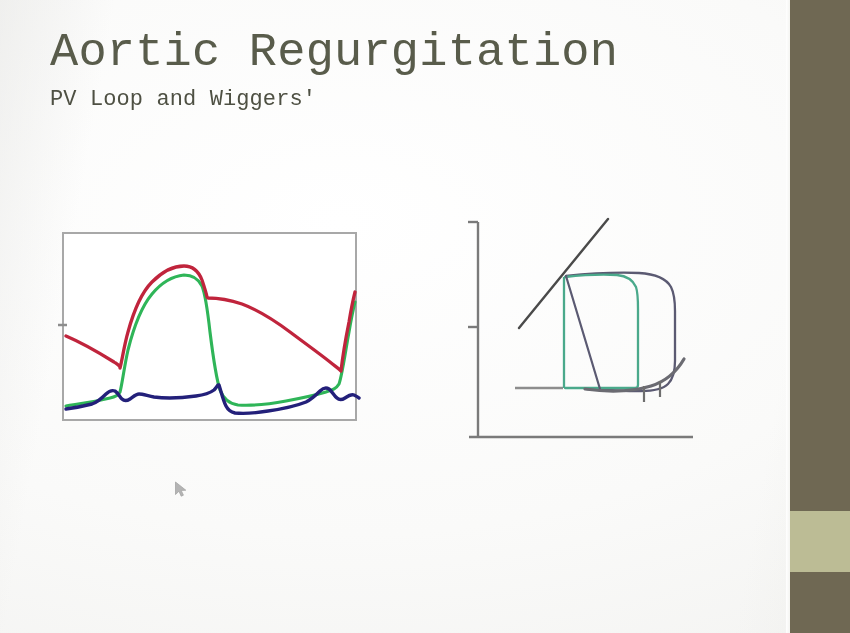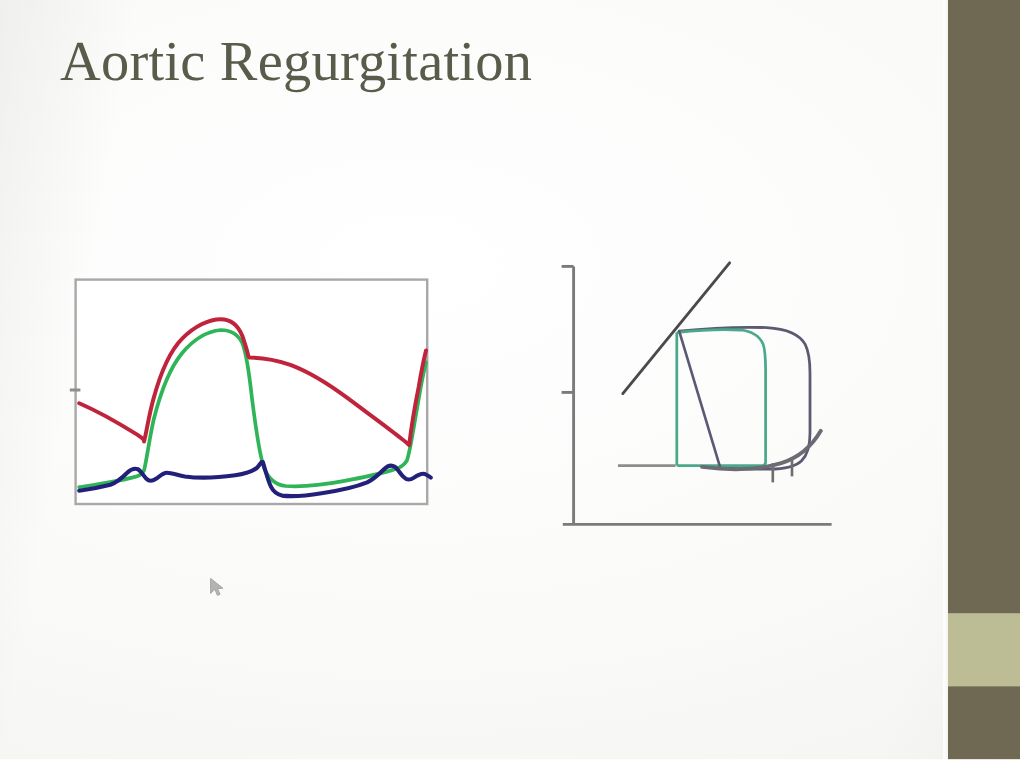--- a/index.html
+++ b/index.html
@@ -6,21 +6,21 @@
     margin: 0;
     padding: 0;
     background: #ffffff;
   }
   #slide {
     position: relative;
     width: 850px;
     height: 633px;
     overflow: hidden;
     background: #fbfbfa;
-    font-family: Liberation Serif, serif;
+    font-family: Liberation Mono, monospace;
   }
   
   #slide-bg {
     position: absolute;
     inset: 0;
     background:
       radial-gradient(ellipse 120% 90% at 40% 35%, #ffffff 0%, #fafaf9 55%, #f2f2f0 100%);
   }
   #slide-bg-2 {
     position: absolute;
@@ -117,20 +117,21 @@
   <div id="slide-bg-2"></div>
 
   <div id="sidebar">
     <div id="sidebar-edge"></div>
     <div id="sidebar-main"></div>
     <div id="sidebar-accent"></div>
   </div>
 
   <div id="title-block">
     <h1 id="slide-title">Aortic Regurgitation</h1>
+    <p id="slide-subtitle">PV Loop and Wiggers'</p>
   </div>
 
   <div class="figure" id="wiggers-figure">
     <svg width="305" height="200" viewBox="0 0 305 200" xmlns="http://www.w3.org/2000/svg">
 
       <rect x="5" y="5" width="293" height="187" fill="#ffffff" stroke="#a8a8a8" stroke-width="2"></rect>
 
       <line x1="0" y1="97" x2="9" y2="97" stroke="#8d8d8d" stroke-width="2.5"></line>
 
       <path fill="none" stroke="#2fb558" stroke-width="3.1" stroke-linecap="round" stroke-linejoin="round" d="M 8 178

